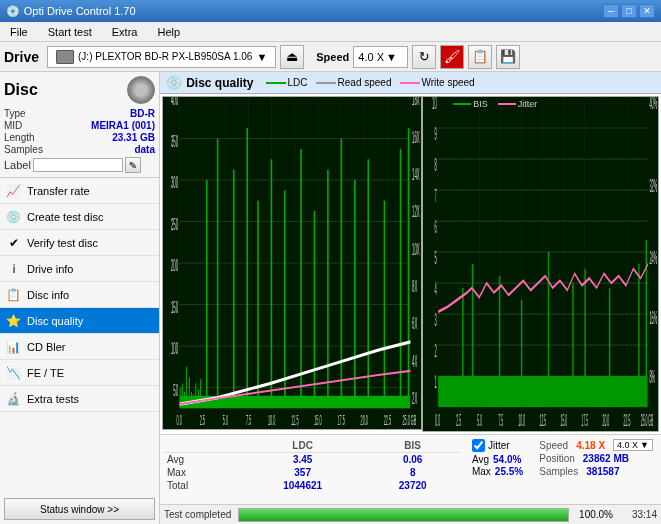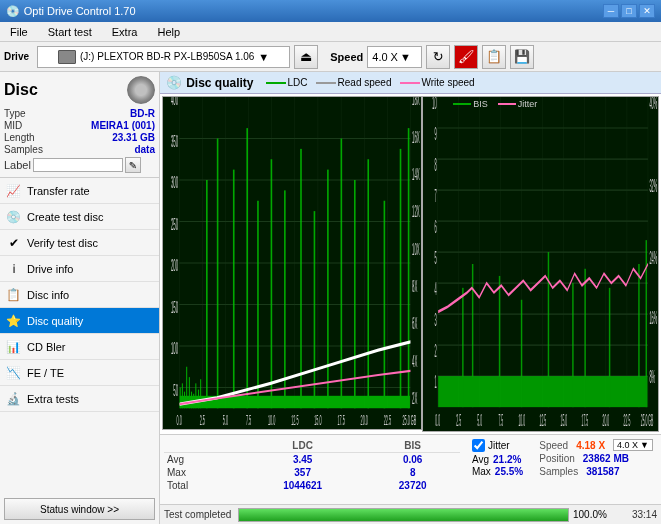--- a/index.html
+++ b/index.html
@@ -52,27 +52,27 @@
     
     #toolbar {
       background: #f0f0f0;
       border-bottom: 1px solid #ccc;
       height: 30px;
       display: flex;
       align-items: center;
       padding: 2px 4px;
       gap: 4px;
     }
-    .toolbar-label { font-size: 10px; font-weight: bold; margin-right: 4px; }
+    .toolbar-label { font-size: 14px; font-weight: bold; margin-right: 4px; }
     .drive-select {
       display: flex; align-items: center;
       border: 1px solid #aaa;
       background: #fff;
       height: 22px;
-      padding: 0 20px;
+      padding: 0 8px;
       gap: 4px;
       min-width: 220px;
     }
     .drive-icon {
       width: 18px; height: 14px;
       background: #888;
       border: 1px solid #555;
       border-radius: 1px;
       position: relative;
     }
@@ -293,21 +293,21 @@
       flex: 1;
       height: 14px;
       background: #e0e0e0;
       border: 1px solid #aaa;
       overflow: hidden;
     }
     .progress-bar-inner {
       height: 100%;
       background: linear-gradient(to bottom, #60e060, #20a020);
     }
-    .progress-pct { font-size: 10px; min-width: 40px; text-align: left; }
+    .progress-pct { font-size: 10px; min-width: 40px; text-align: right; }
     .progress-time { font-size: 10px; min-width: 40px; text-align: right; color: #333; }
   </style>
 </head>
 <body>
 
 <div id="titlebar">
   <div id="titlebar-left">
     <span>💿</span>
     <span>Opti Drive Control 1.70</span>
   </div>
@@ -662,21 +662,21 @@
           </tbody>
         </table>
       </div>
       <div class="jitter-section">
         <div class="jitter-checkbox">
           <input type="checkbox" checked="" style="">
           <span>Jitter</span>
         </div>
         <div style="display:flex;gap:4px;margin:1px 0">
           <span>Avg</span>
-          <span style="color:#0000cc;font-weight:bold">21.2%</span>
+          <span style="color:#0000cc;font-weight:bold">54.0%</span>
         </div>
         <div style="display:flex;gap:4px;margin:1px 0">
           <span>Max</span>
           <span style="color:#0000cc;font-weight:bold">25.5%</span>
         </div>
       </div>
       <div class="speed-pos-section">
         <div class="sp-row">
           <span class="sp-label">Speed</span>
           <span class="sp-unit">4.18 X</span>

